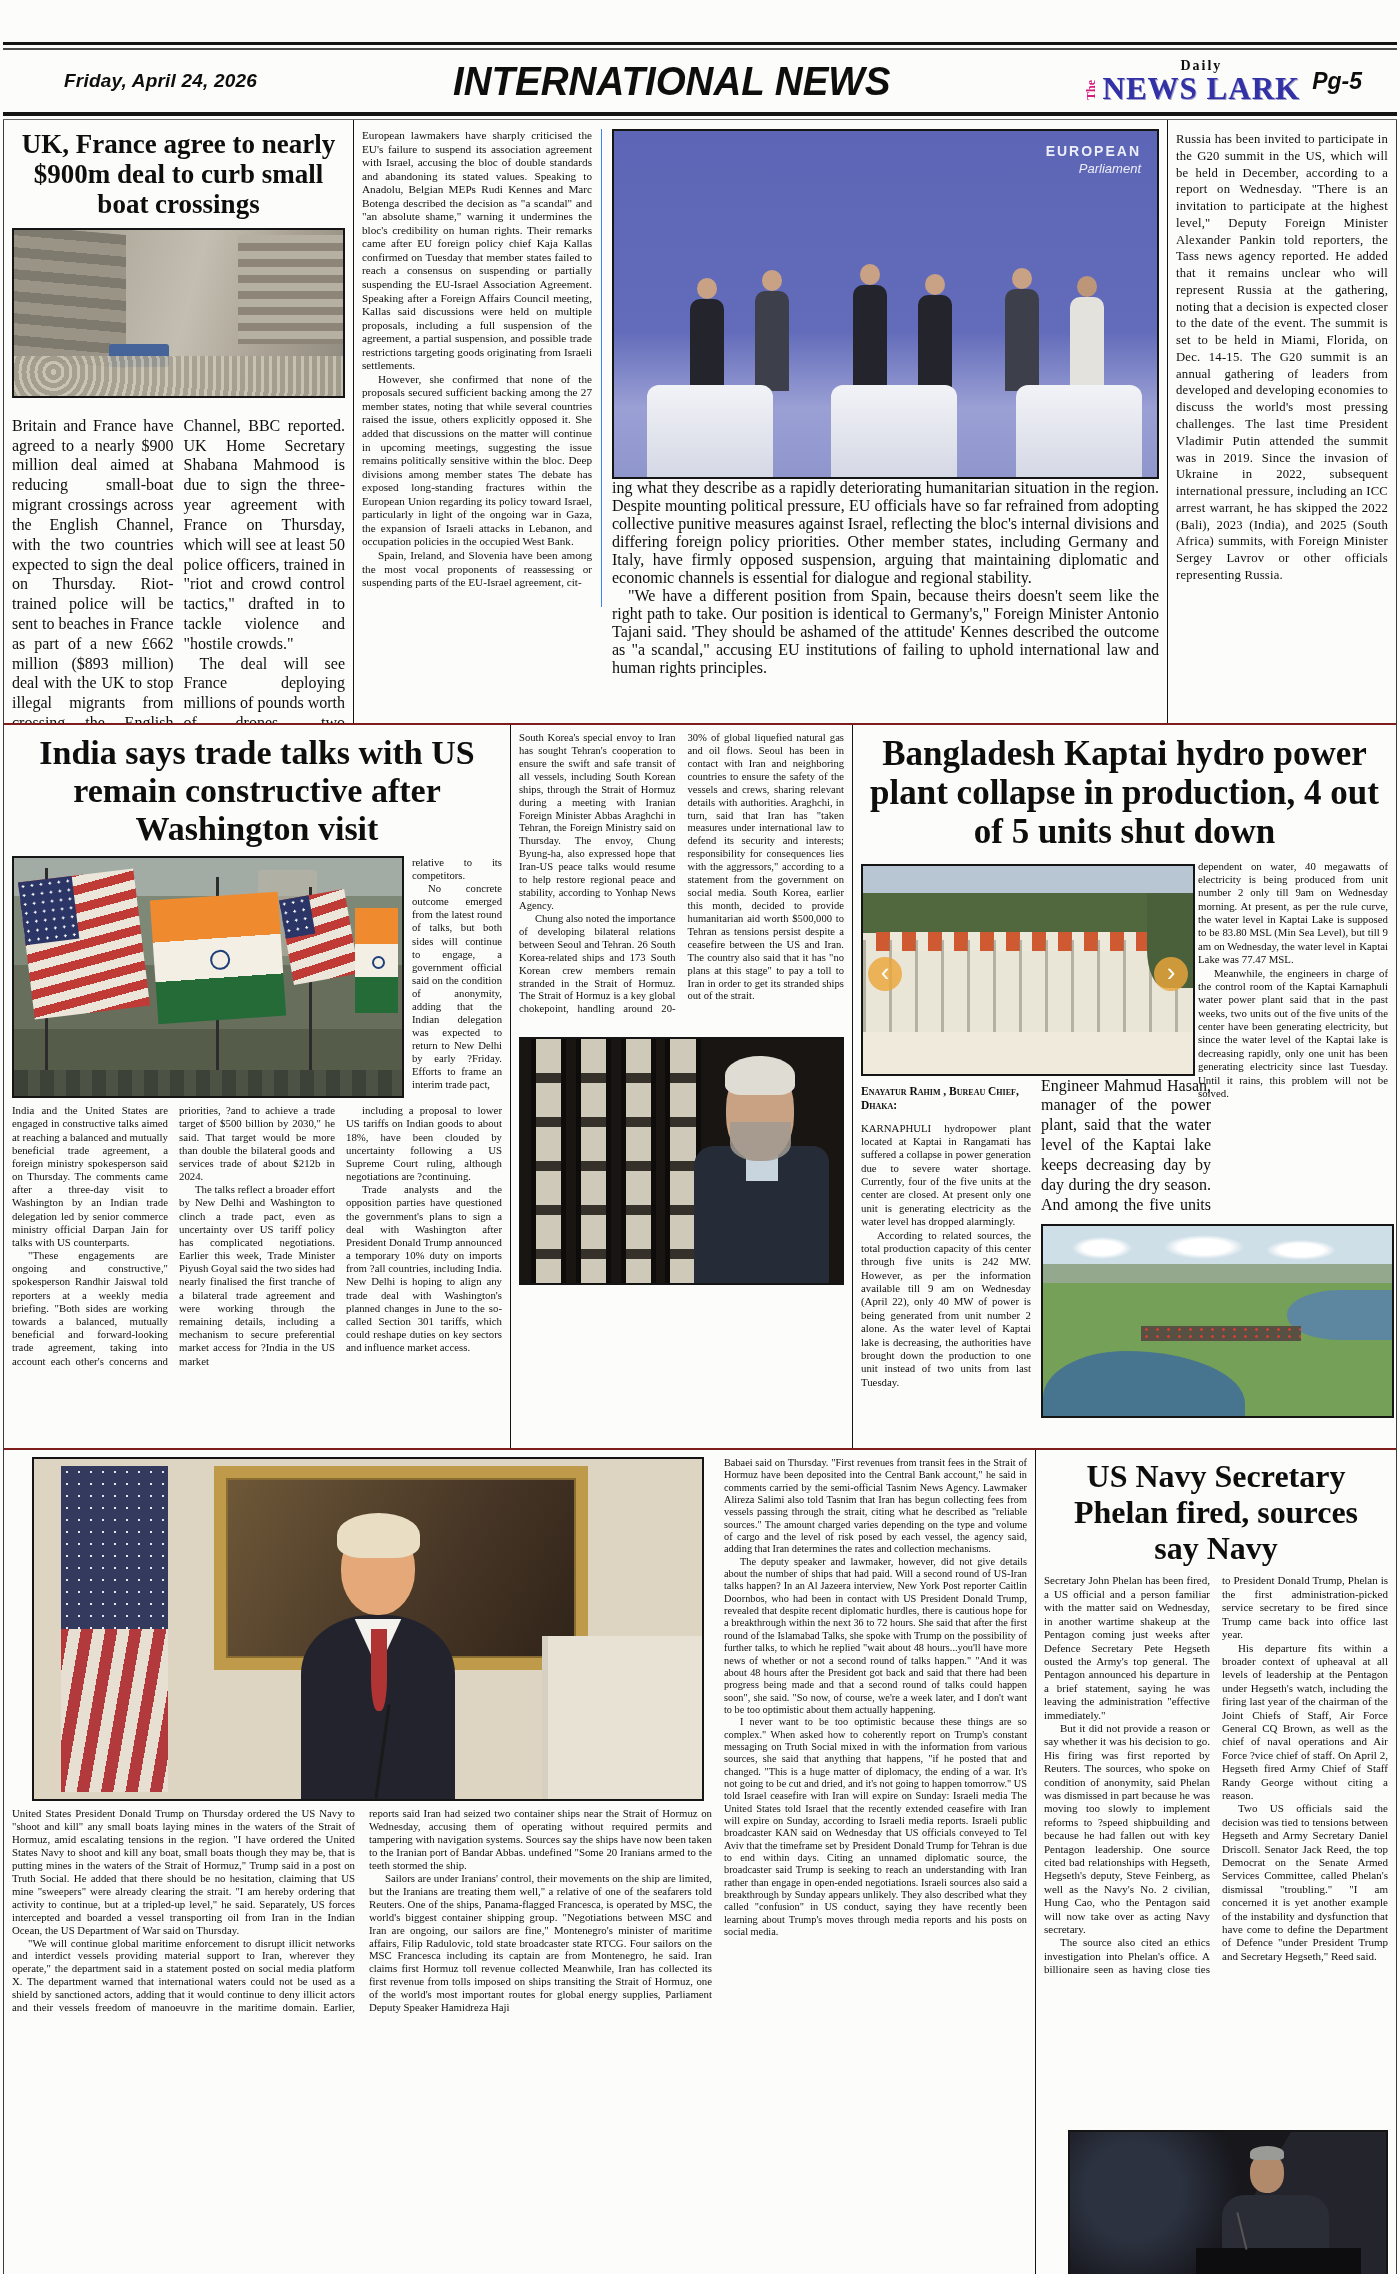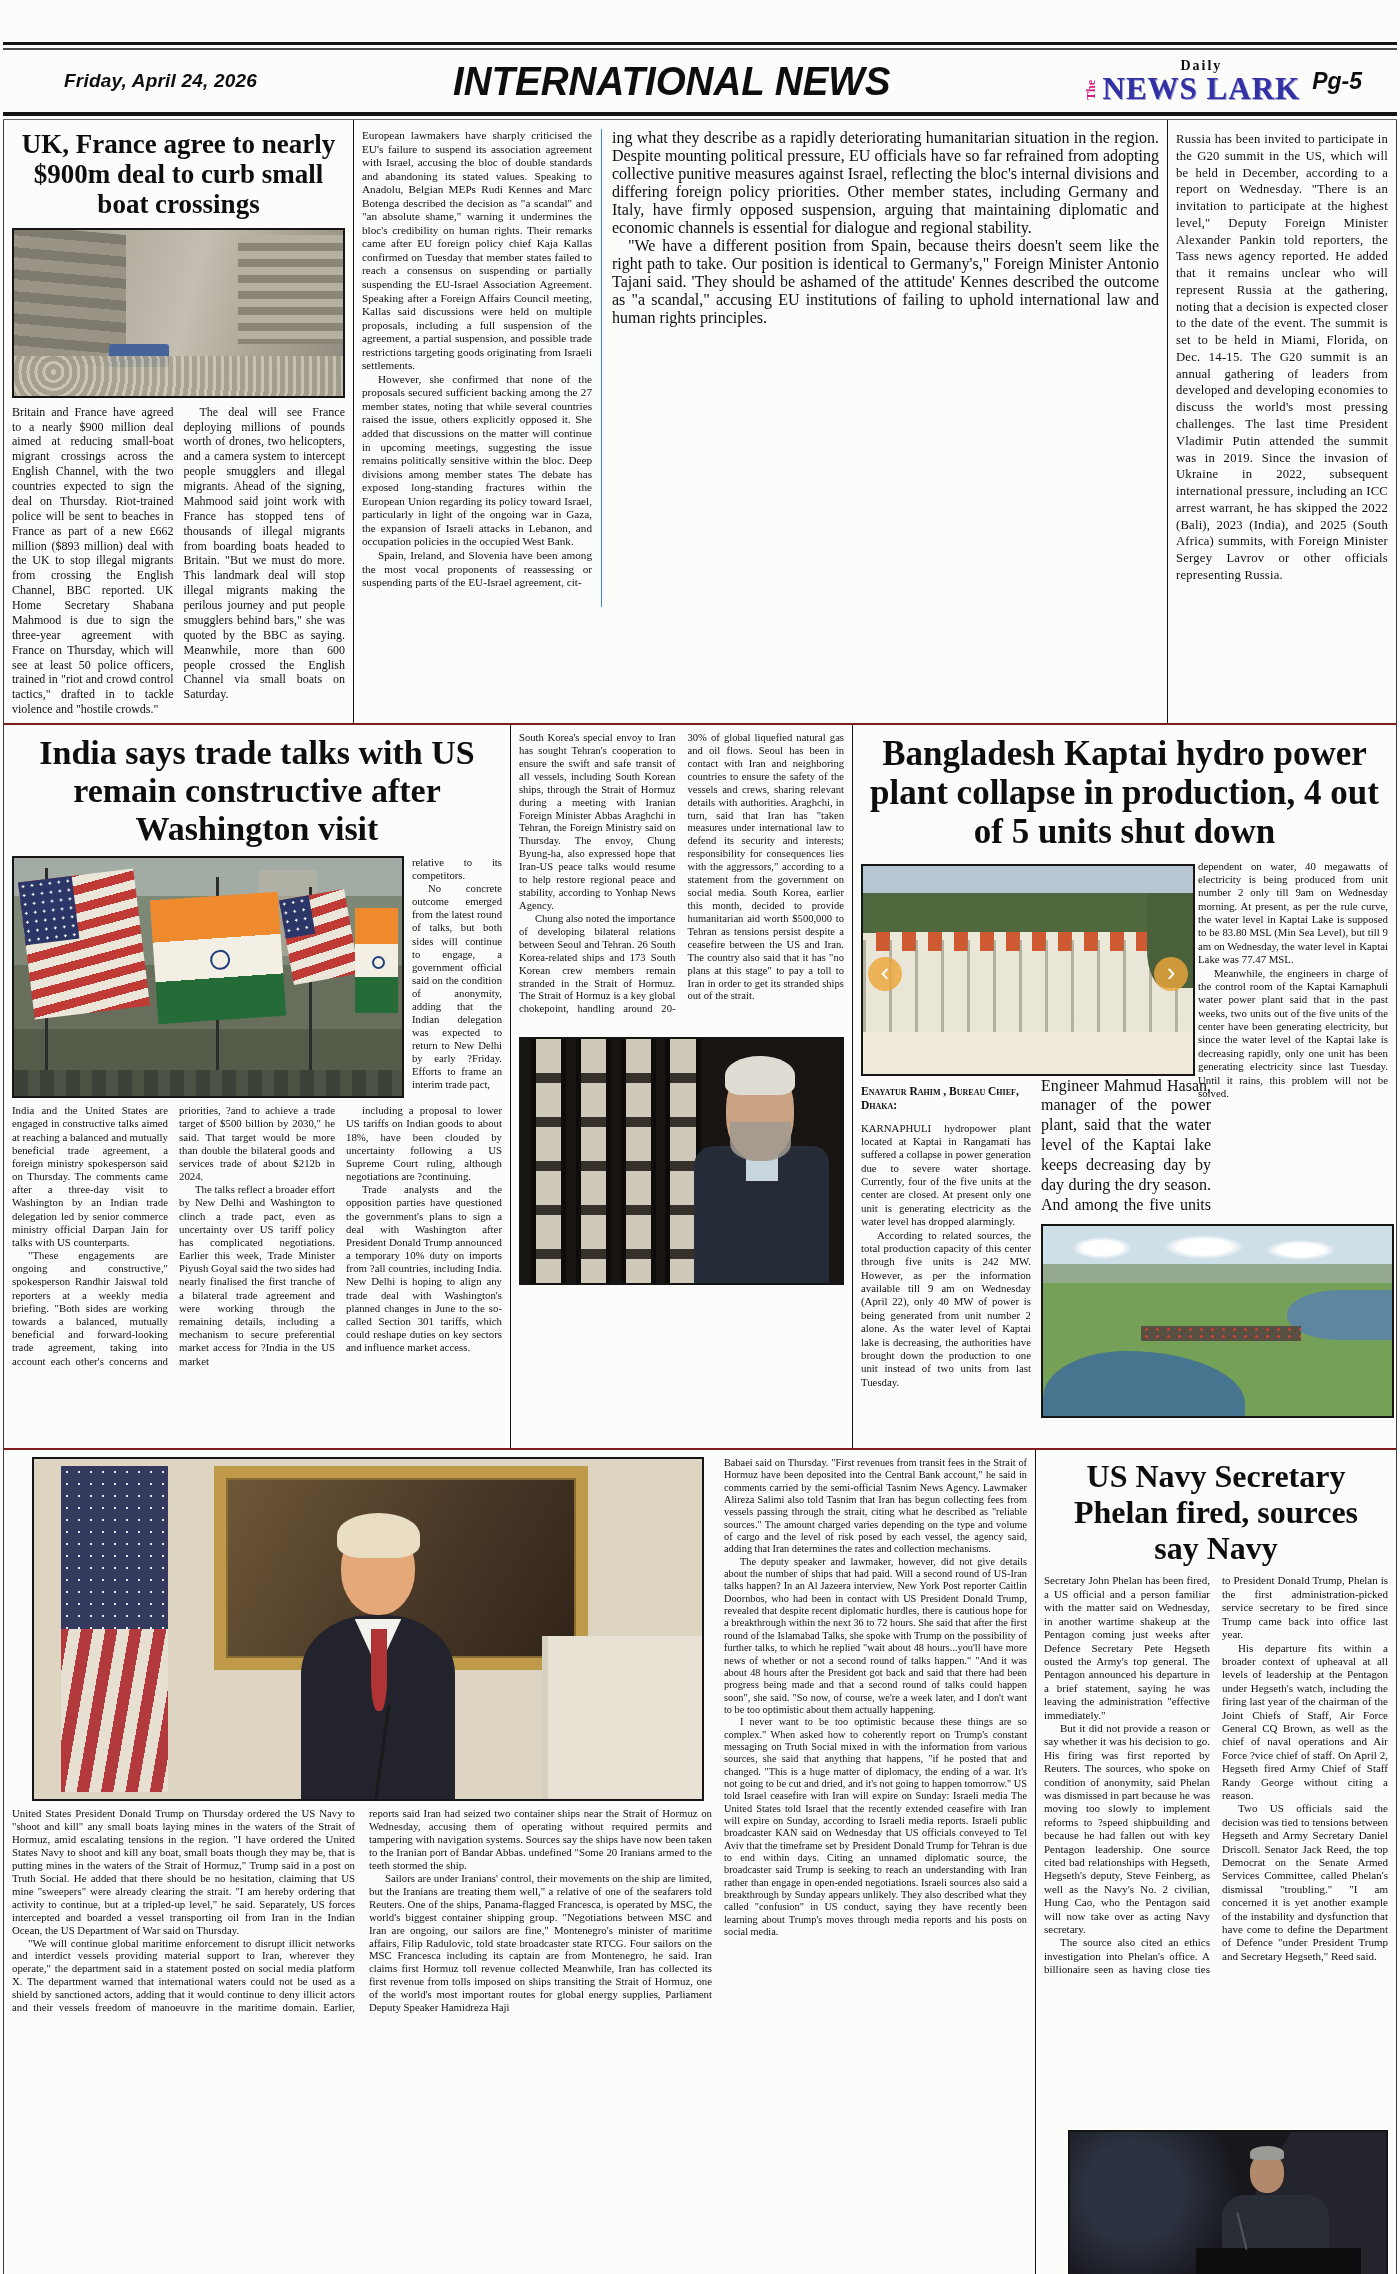--- a/index.html
+++ b/index.html
@@ -40,21 +40,21 @@
   .hl-tr { font-size:45px; }
   .hl-ph { font-size:32px; }
 
   .bt { text-align:justify; hyphens:auto; }
   .bt p { margin:0; }
   .bt p + p { text-indent:16px; }
 
   .photo { border:2px solid #151515; position:relative; overflow:hidden; background:#999; }
 
   
-  .uk-body { column-count:2; column-gap:10px; font-size:12px; line-height:1.24; height:324px; margin-top:7px; overflow:hidden; }
+  .uk-body { column-count:2; column-gap:10px; font-size:16px; line-height:1.24; height:324px; margin-top:18px; overflow:hidden; }
   .ph-rubble { height:170px; background:linear-gradient(105deg,#9a9488 0%,#b3ada0 30%,#c3beb1 52%,#a9a294 76%,#8f8a7e 100%); }
   .ph-rubble .bldg-l { position:absolute; left:0; top:0; width:34%; height:80%; background:repeating-linear-gradient(180deg,#7f7a6e 0 10px,#9a9486 10px 22px); transform:skewY(5deg); }
   .ph-rubble .bldg-r { position:absolute; right:0; top:3%; width:32%; height:66%;
       background:repeating-linear-gradient(180deg,#b5b0a2 0 8px,#8d8678 8px 16px), repeating-linear-gradient(90deg,transparent 0 12px, rgba(60,55,45,.35) 12px 16px); }
   .ph-rubble .van { position:absolute; left:29%; bottom:17%; width:18%; height:14%; background:#46639a; border-radius:3px; }
   .ph-rubble .debris { position:absolute; left:0; bottom:0; width:100%; height:24%;
       background:repeating-radial-gradient(circle at 12% 40%, #cdc8b8 0 3px, #a49e8e 3px 8px); opacity:.85; }
 
   
   .eu-body { display:flex; gap:10px; margin-top:4px; }
@@ -204,20 +204,35 @@
       </article>
 
       <article>
         <div class="eu-body">
           <div class="bt eu-left">
             <p>European lawmakers have sharply criticised the EU's failure to suspend its association agreement with Israel, accusing the bloc of double standards and abandoning its stated values.  Speaking to Anadolu, Belgian MEPs Rudi Kennes and Marc Botenga described the decision as "a scandal" and "an absolute shame," warning it undermines the bloc's credibility on human rights.  Their remarks came after EU foreign policy chief Kaja Kallas confirmed on Tuesday that member states failed to reach a consensus on suspending or partially suspending the EU-Israel Association Agreement. Speaking after a Foreign Affairs Council meeting, Kallas said discussions were held on multiple proposals, including a full suspension of the agreement, a partial suspension, and possible trade restrictions targeting goods originating from Israeli settlements.</p>
             <p>However, she confirmed that none of the proposals secured sufficient backing among the 27 member states, noting that while several countries raised the issue, others explicitly opposed it.  She added that discussions on the matter will continue in upcoming meetings, suggesting the issue remains politically sensitive within the bloc.  Deep divisions among member states  The debate has exposed long-standing fractures within the European Union regarding its policy toward Israel, particularly in light of the ongoing war in Gaza, the expansion of Israeli attacks in Lebanon, and occupation policies in the occupied West Bank.</p>
             <p>Spain, Ireland, and Slovenia have been among the most vocal proponents of reassessing or suspending parts of the EU-Israel agreement, cit-</p>
           </div>
           <div class="eu-right">
+            <div class="photo ph-eu">
+              <div class="eu-overlay">
+                <div class="l1">EUROPEAN</div>
+                <div class="l2">Parliament</div>
+              </div>
+              <div class="fig f1" style="left:14%;"></div>
+              <div class="fig f2" style="left:26%; height:100px;"></div>
+              <div class="fig f3" style="left:44%; height:106px;"></div>
+              <div class="fig f4" style="left:56%; height:96px;"></div>
+              <div class="fig f5" style="left:72%; height:102px;"></div>
+              <div class="fig f6" style="left:84%; height:94px;"></div>
+              <div class="pod" style="left:6%;"></div>
+              <div class="pod" style="left:40%;"></div>
+              <div class="pod" style="left:74%;"></div>
+            </div>
             <div class="bt eu-under">
               <p>ing what they describe as a rapidly deteriorating humanitarian situation in the region.  Despite mounting political pressure, EU officials have so far refrained from adopting collective punitive measures against Israel, reflecting the bloc's internal divisions and differing foreign policy priorities.  Other member states, including Germany and Italy, have firmly opposed suspension, arguing that maintaining diplomatic and economic channels is essential for dialogue and regional stability.</p>
               <p>"We have a different position from Spain, because theirs doesn't seem like the right path to take. Our position is identical to Germany's," Foreign Minister Antonio Tajani said.  'They should be ashamed of the attitude'  Kennes described the outcome as "a scandal," accusing EU institutions of failing to uphold international law and human rights principles.</p>
 
             </div>
           </div>
         </div>
       </article>
 
       <article>

